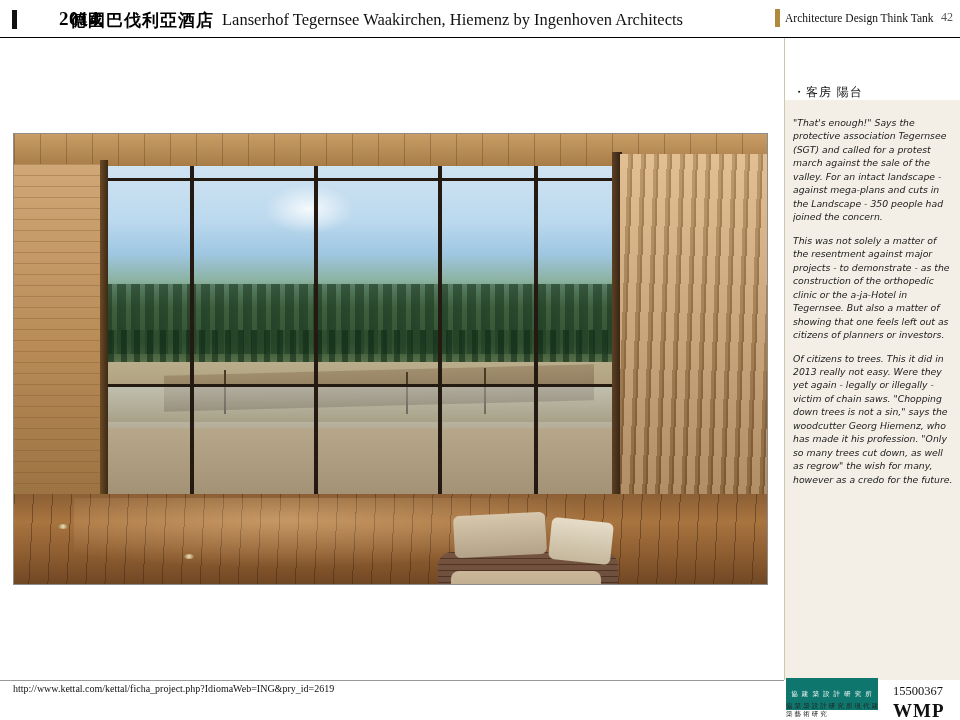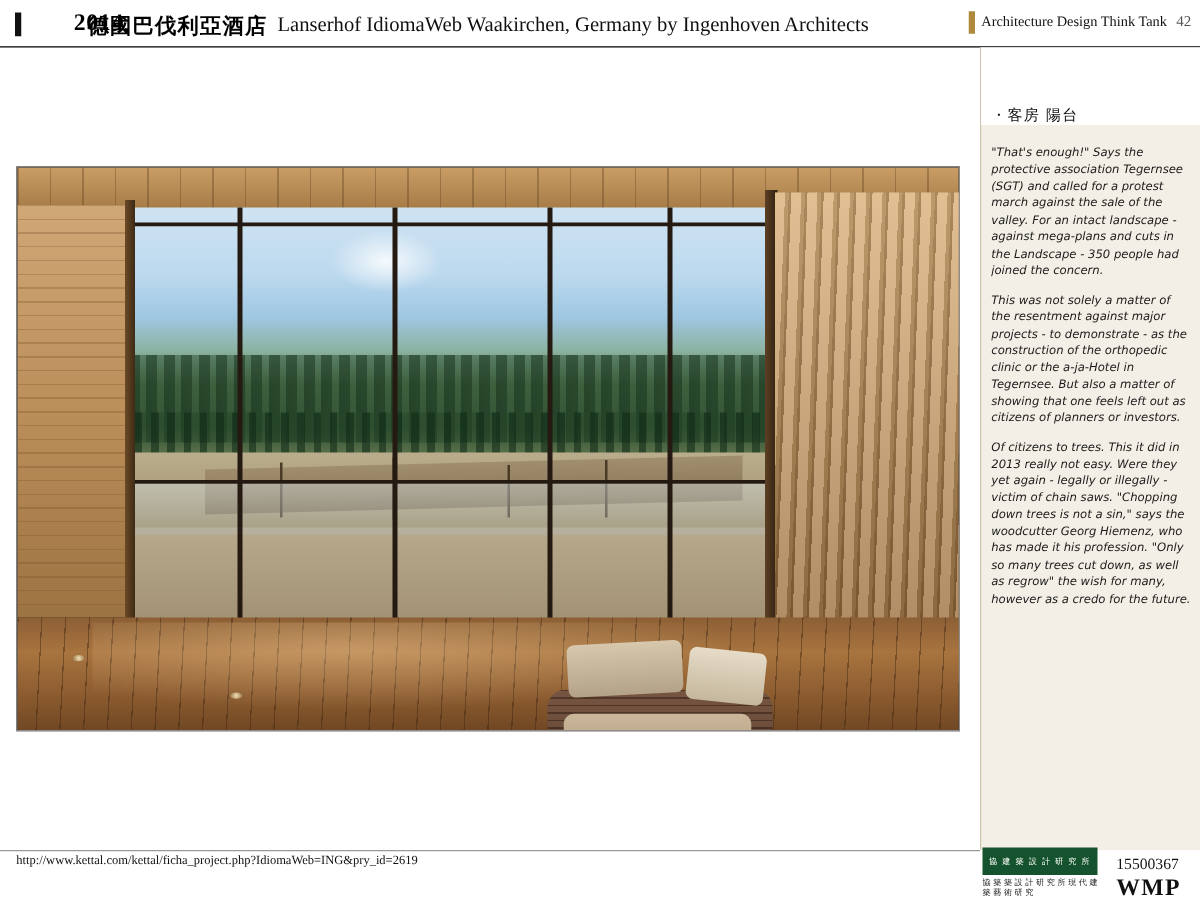--- a/index.html
+++ b/index.html
@@ -283,22 +283,22 @@
   .footer-date {
     position: absolute;
     left: 893px; top: 684px;
     font-family: "Liberation Serif", serif;
     font-size: 12.5px;
     color: #111111;
   }
   .footer-logo {
     position: absolute;
     left: 786px; top: 678px;
-    width: 92px; height: 22px;
-    background: #14532d;
+    width: 92px; height: 32px;
+    background: #0f766e;
     color: #ffffff;
     font-family: "DejaVu Sans", sans-serif;
     font-size: 6.5px;
     letter-spacing: 1px;
     display: flex; align-items: center; justify-content: center;
   }
   .footer-cjk {
     position: absolute;
     left: 786px; top: 702px;
     width: 100px;
@@ -319,21 +319,21 @@
 </style>
 </head>
 <body>
 
 <div class="page">
 
   <div class="header">
     <div class="title-bar-mark"></div>
     <div class="title-year">2014</div>
     <div class="title-cjk">德國巴伐利亞酒店</div>
-    <div class="title-main">Lanserhof IdiomaWeb Waakirchen, Germany by Ingenhoven Architects</div>
+    <div class="title-main">Lanserhof Tegernsee Waakirchen, Hiemenz by Ingenhoven Architects</div>
     <div class="header-right">
       <div class="header-right-mark"></div>
       <div class="header-right-label">Architecture Design Think Tank</div>
       <div class="header-page-num">42</div>
     </div>
   </div>
   <div class="header-rule"></div>
 
   <div class="photo-frame">
     <div class="photo">

